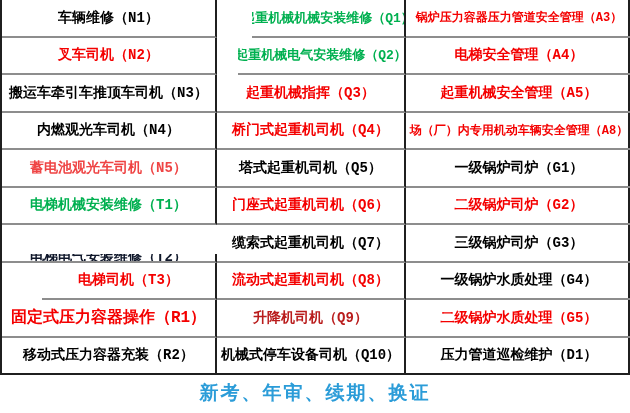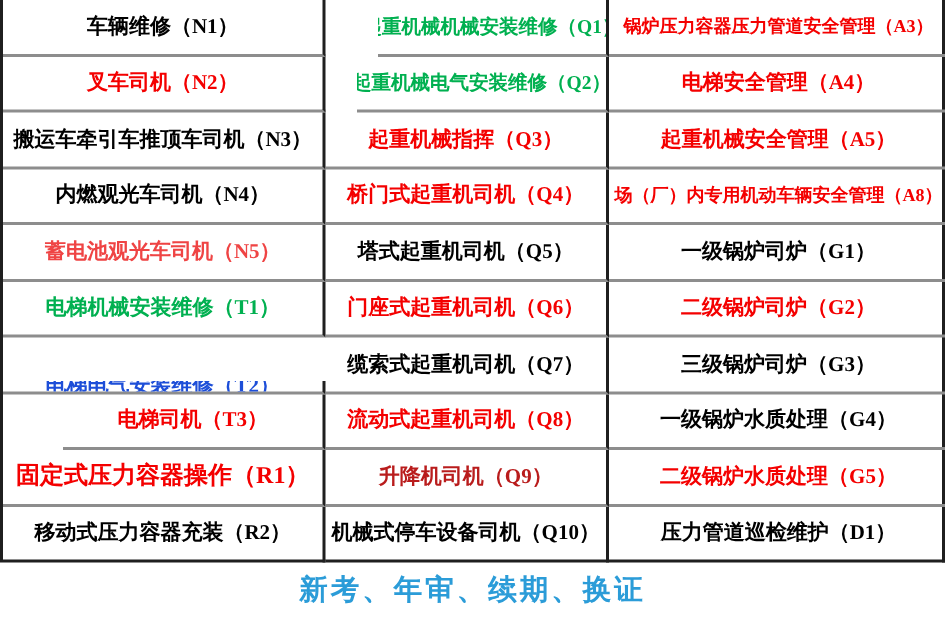--- a/index.html
+++ b/index.html
@@ -1,20 +1,20 @@
 <!DOCTYPE html>
 <html><head>
 <meta charset="utf-8">
 <style>
   html,body{margin:0;padding:0;background:#fff;}
   .page{
     position:relative;
     width:630px;height:413px;
     background:#ffffff;
-    font-family:Liberation Serif, serif;
+    font-family:Liberation Mono, monospace;
     font-weight:bold;
     overflow:hidden;
   }
   .grid{
     display:grid;
     grid-template-columns:215px 189px 226px;
     grid-auto-rows:37.5px;
     width:630px;
     box-sizing:border-box;
     border-left:2px solid #1f1f1f;
@@ -59,21 +59,21 @@
       <div class="cell" style="color: rgb(244, 0, 0); font-size: 14px;">起重机械安全管理（A5）</div>
       <div class="cell vline" style="color: rgb(0, 0, 0); font-size: 14px;">内燃观光车司机（N4）</div>
       <div class="cell vline" style="color: rgb(244, 0, 0); font-size: 14px;">桥门式起重机司机（Q4）</div>
       <div class="cell" style="color: rgb(244, 0, 0); font-size: 12px;">场（厂）内专用机动车辆安全管理（A8）</div>
       <div class="cell vline" style="color: #ef4444; font-size: 14px;">蓄电池观光车司机（N5）</div>
       <div class="cell vline" style="color: rgb(0, 0, 0); font-size: 14px;">塔式起重机司机（Q5）</div>
       <div class="cell" style="color: rgb(0, 0, 0); font-size: 14px;">一级锅炉司炉（G1）</div>
       <div class="cell vline" style="color: rgb(0, 176, 80); font-size: 14px;">电梯机械安装维修（T1）</div>
       <div class="cell vline" style="color: rgb(244, 0, 0); font-size: 14px;">门座式起重机司机（Q6）</div>
       <div class="cell" style="color: rgb(244, 0, 0); font-size: 14px;">二级锅炉司炉（G2）</div>
-      <div class="cell vline" style="color: #1d4ed8; font-size: 14px; margin-top: 29px;">电梯电气安装维修（T2）</div>
+      <div class="cell vline" style="color: #0f172a; font-size: 14px; margin-top: 29px;">电梯电气安装维修（T2）</div>
       <div class="cell vline" style="color: rgb(0, 0, 0); font-size: 14px;">缆索式起重机司机（Q7）</div>
       <div class="cell" style="color: rgb(0, 0, 0); font-size: 14px;">三级锅炉司炉（G3）</div>
       <div class="cell vline" style="color: rgb(244, 0, 0); font-size: 14px; margin-left: 40px;">电梯司机（T3）</div>
       <div class="cell vline" style="color: rgb(244, 0, 0); font-size: 14px;">流动式起重机司机（Q8）</div>
       <div class="cell" style="color: rgb(0, 0, 0); font-size: 14px;">一级锅炉水质处理（G4）</div>
       <div class="cell vline" style="color: rgb(244, 0, 0); font-size: 16px; text-align: center;">固定式压力容器操作（R1）</div>
       <div class="cell vline" style="color: #b91c1c; font-size: 14px;">升降机司机（Q9）</div>
       <div class="cell" style="color: rgb(244, 0, 0); font-size: 14px;">二级锅炉水质处理（G5）</div>
       <div class="cell vline lastrow" style="color: rgb(0, 0, 0); font-size: 14px;">移动式压力容器充装（R2）</div>
       <div class="cell vline lastrow" style="color: rgb(0, 0, 0); font-size: 14px;">机械式停车设备司机（Q10）</div>

